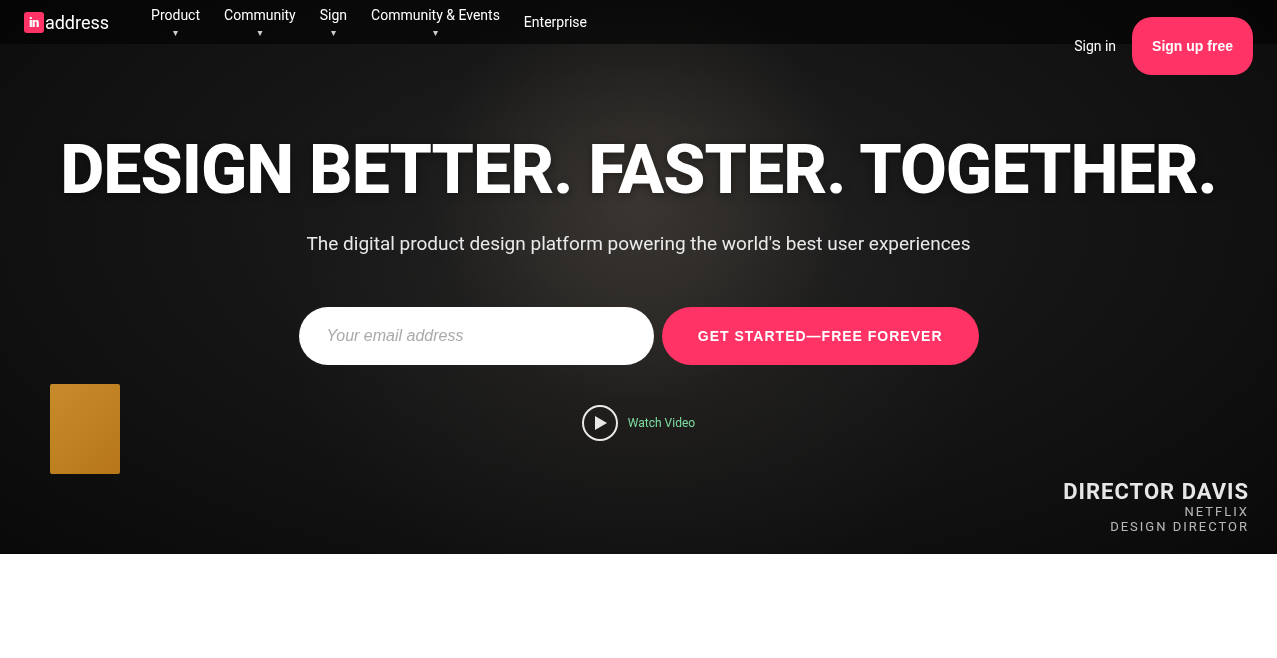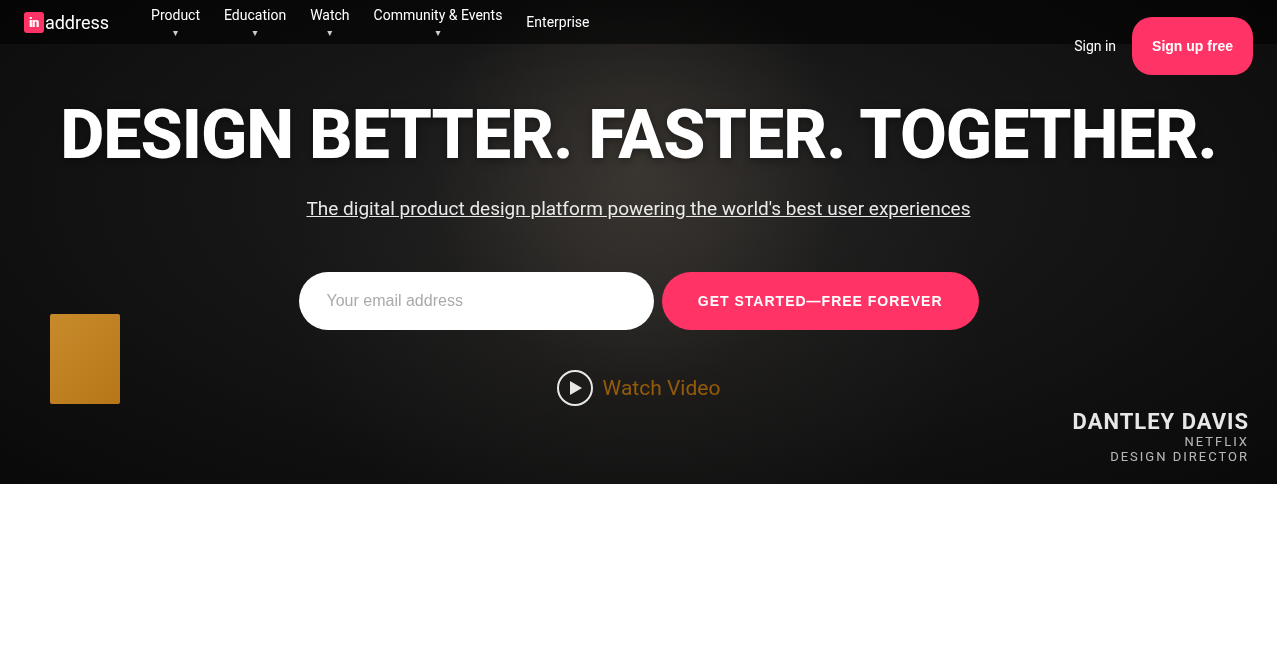--- a/index.html
+++ b/index.html
@@ -77,21 +77,21 @@
       border-radius: 20px;
       padding: 21px 20px;
       font-size: 14px;
       font-weight: 600;
       cursor: pointer;
     }
 
     
     .hero {
       width: 1277px;
-      height: 484px;
+      height: 554px;
       position: relative;
       overflow: hidden;
       background: #1a1a1a;
     }
     .hero-bg {
       position: absolute;
       inset: 0;
       background: 
         linear-gradient(rgba(0,0,0,0.45), rgba(0,0,0,0.45)),
         radial-gradient(ellipse at 50% 40%, #3a3a3a 0%, #111 100%);
@@ -134,39 +134,39 @@
       line-height: 1.1;
       letter-spacing: -1px;
       margin-bottom: 24px;
       text-shadow: 0 2px 8px rgba(0,0,0,0.4);
     }
     .hero-subtitle {
       color: rgba(255,255,255,0.9);
       font-size: 19px;
       font-weight: 400;
       margin-bottom: 52px;
-      text-decoration: underline;
     }
     .hero-cta {
       display: flex;
       align-items: center;
       gap: 0;
       margin-bottom: 40px;
       width: 680px;
     }
     .email-input {
       flex: 1;
       height: 58px;
       border-radius: 30px;
       border: none;
       padding: 0 28px;
       font-size: 16px;
       color: #333;
       outline: none;
       background: white;
+      font-style: italic;
     }
     .email-input::placeholder { color: #aaa; }
     .cta-btn {
       height: 58px;
       background: #ff3366;
       color: white;
       border: none;
       border-radius: 30px;
       padding: 0 36px;
       font-size: 14px;
@@ -174,22 +174,22 @@
       letter-spacing: 1px;
       cursor: pointer;
       white-space: nowrap;
       margin-left: 8px;
       text-align: right;
     }
     .watch-video {
       display: flex;
       align-items: center;
       gap: 10px;
-      color: #a16207;
-      font-size: 21px;
+      color: #86efac;
+      font-size: 12px;
       cursor: pointer;
       opacity: 0.9;
     }
     .play-circle {
       width: 36px;
       height: 36px;
       border-radius: 50%;
       border: 2px solid white;
       display: flex;
       align-items: center;
@@ -244,25 +244,25 @@
     <a class="nav-logo" href="#">
       <span class="logo-box">in</span>
       <span class="logo-text">address</span>
     </a>
     <div class="nav-links">
       <div class="nav-item">
         <span>Product</span>
         <span class="chevron">▾</span>
       </div>
       <div class="nav-item">
-        <span>Education</span>
-        <span class="chevron">▾</span>
-      </div>
-      <div class="nav-item">
-        <span>Watch</span>
+        <span>Community</span>
+        <span class="chevron">▾</span>
+      </div>
+      <div class="nav-item">
+        <span>Sign</span>
         <span class="chevron">▾</span>
       </div>
       <div class="nav-item">
         <span>Community &amp; Events</span>
         <span class="chevron">▾</span>
       </div>
       <div class="nav-item">
         <span>Enterprise</span>
       </div>
     </div>
@@ -281,17 +281,17 @@
     </div>
     <div class="watch-video">
       <div class="play-circle">
         <div class="play-triangle"></div>
       </div>
       <span>Watch Video</span>
     </div>
   </div>
 
   <div class="bottom-credit">
-    <div class="credit-name">DANTLEY DAVIS</div>
+    <div class="credit-name">DIRECTOR DAVIS</div>
     <div class="credit-company">NETFLIX</div>
     <div class="credit-role">DESIGN DIRECTOR</div>
   </div>
 </div>
 
 </body></html>

